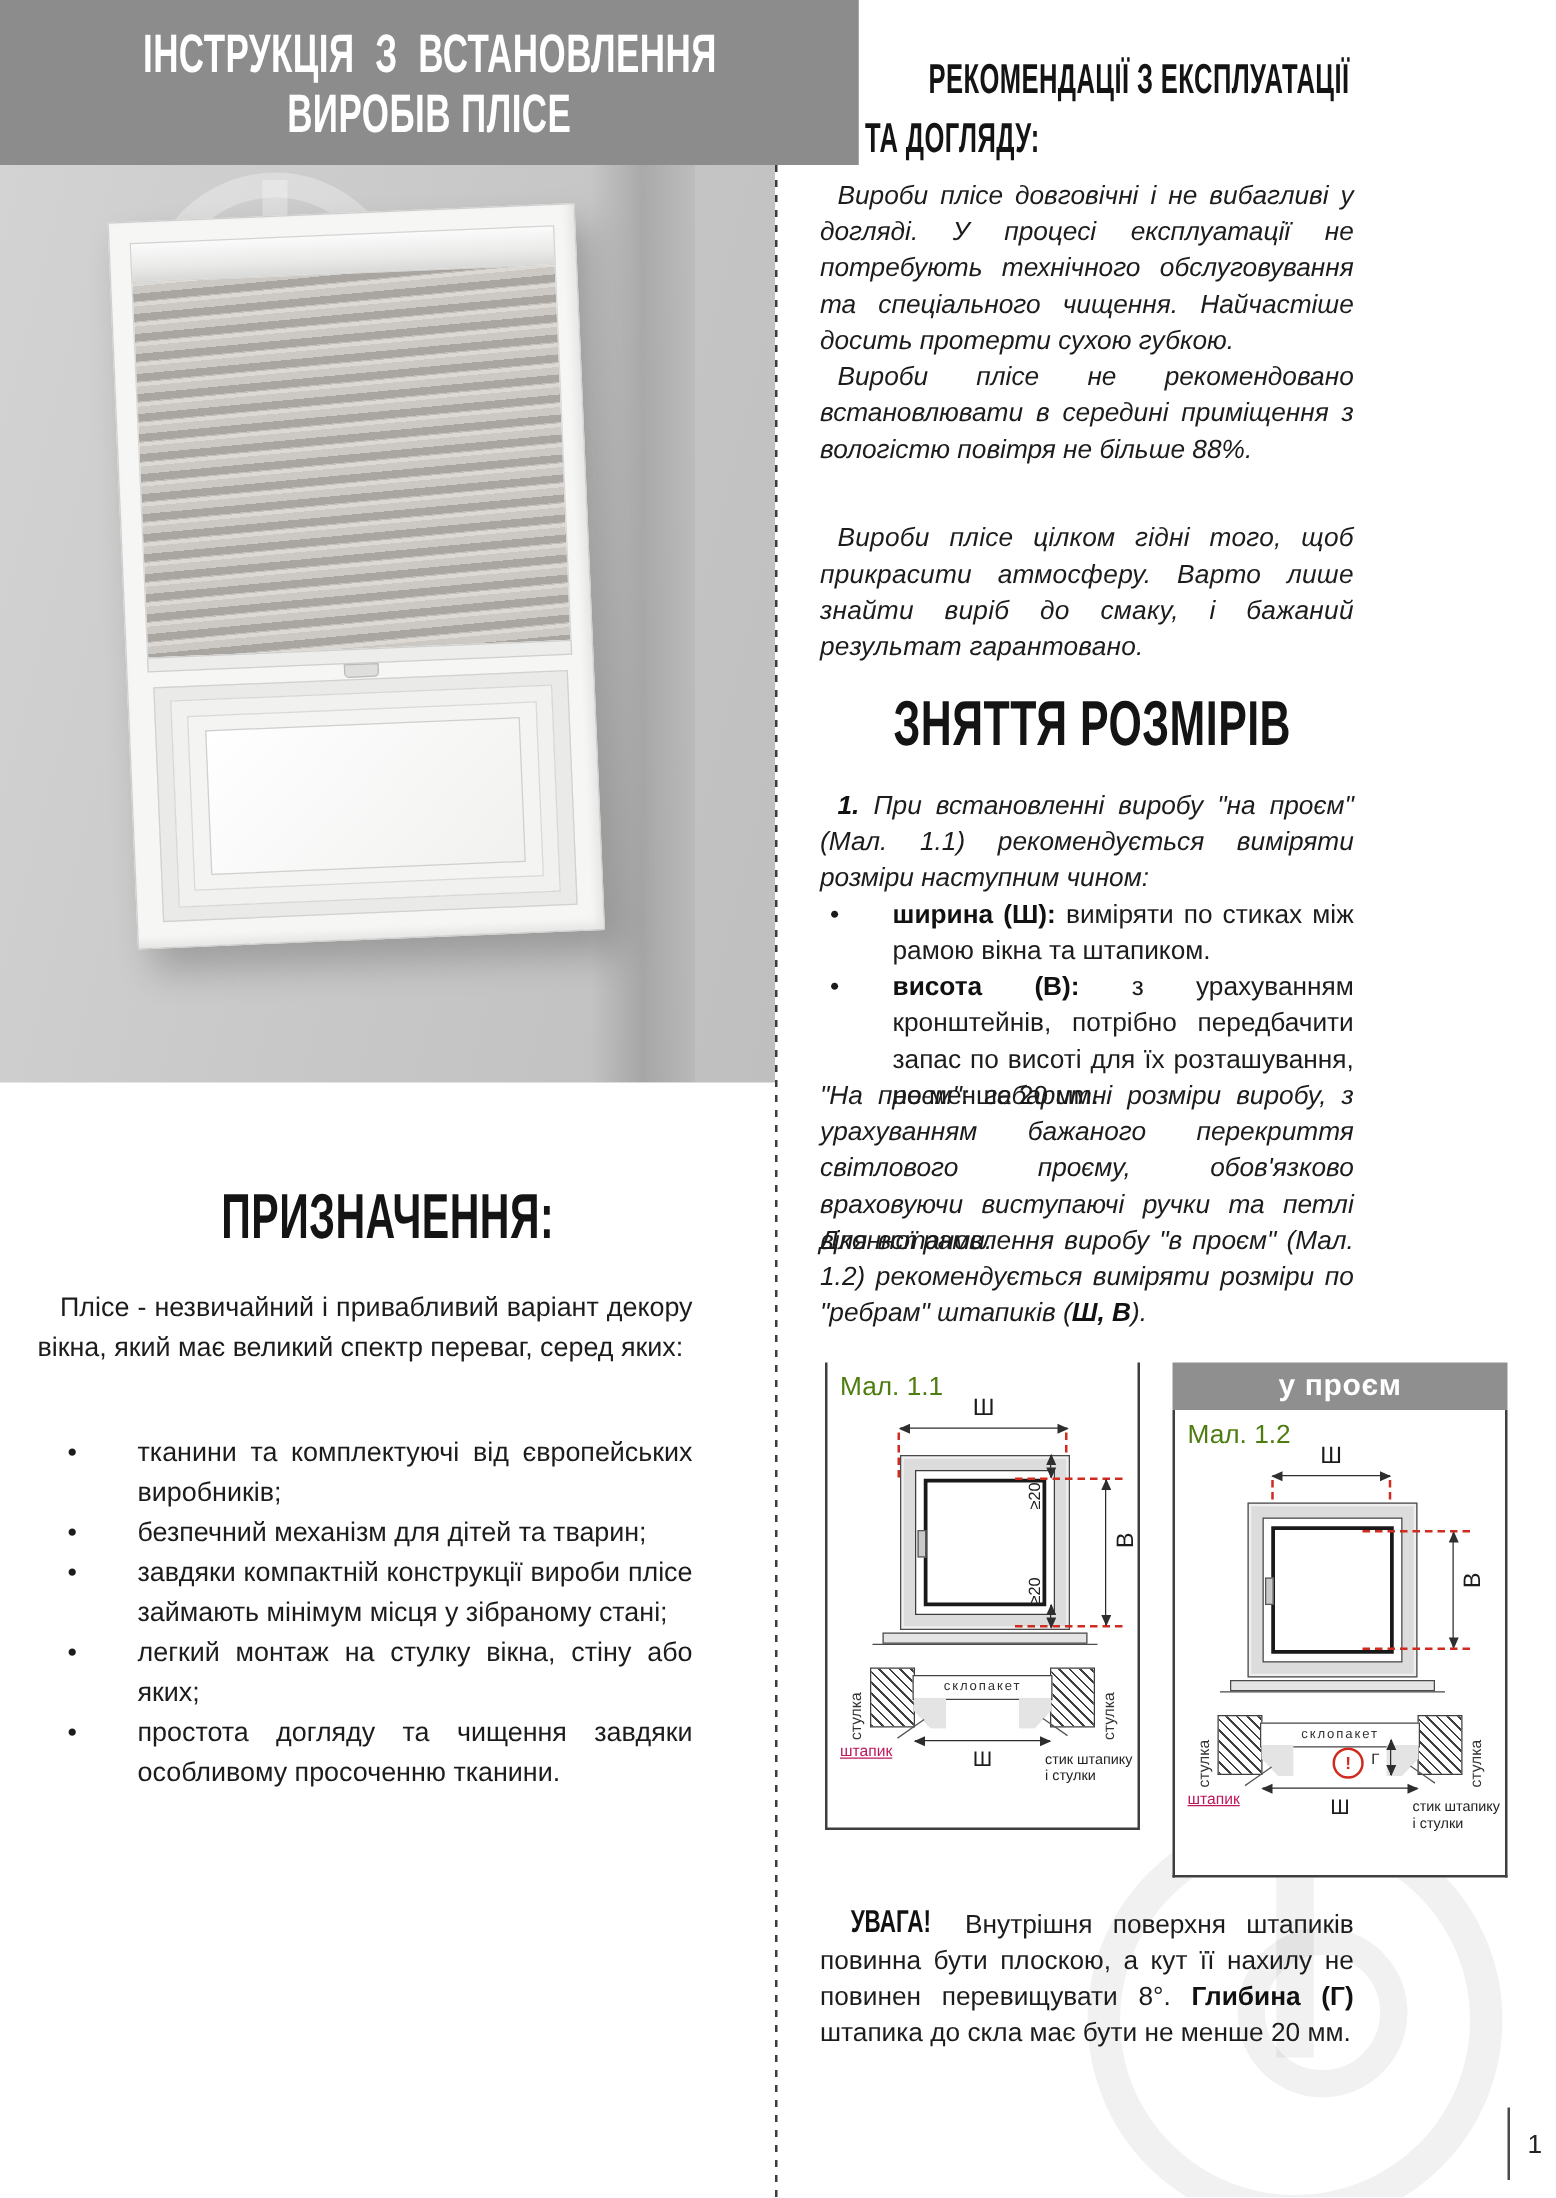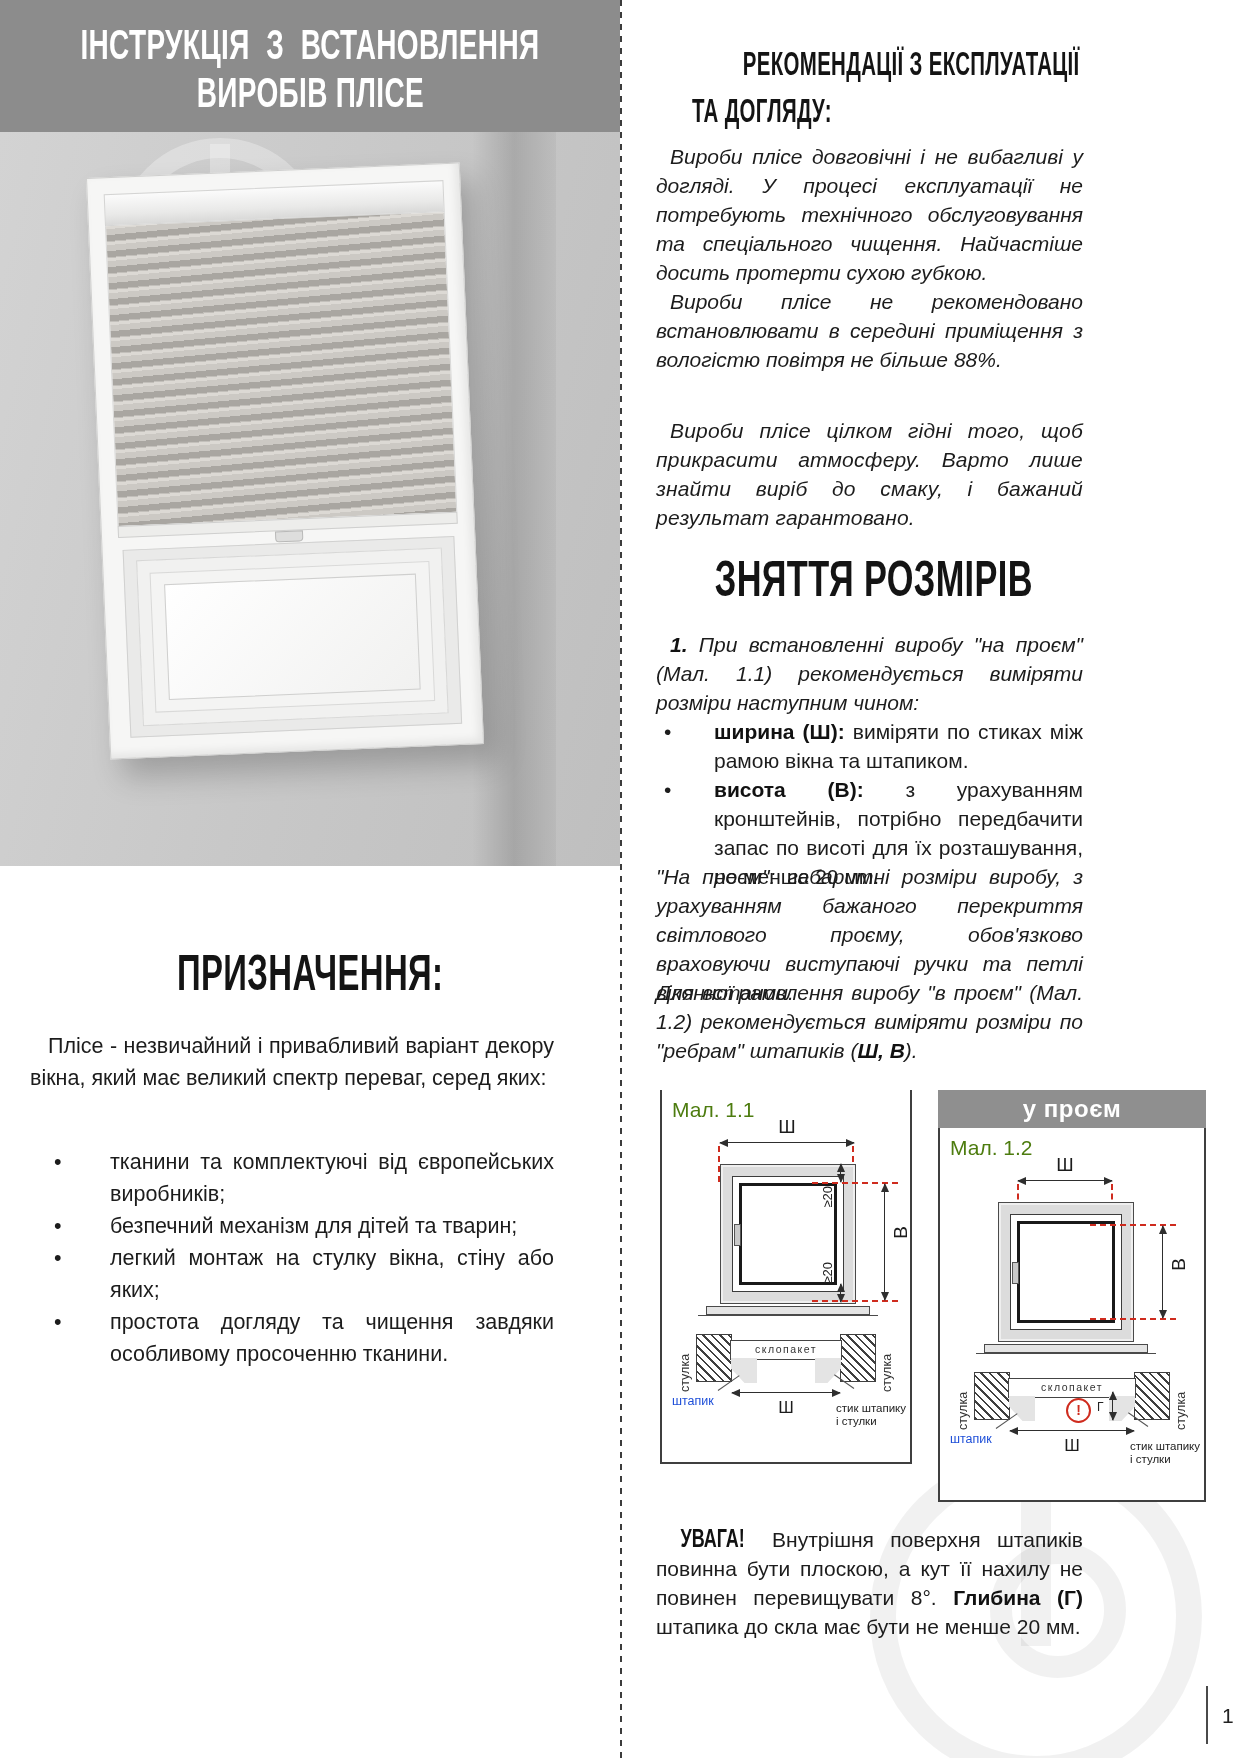--- a/index.html
+++ b/index.html
@@ -10,21 +10,21 @@
   .divider{position:absolute;left:620px;top:0;width:2px;height:1758px;
            background:repeating-linear-gradient(to bottom,#3c3c3c 0 6px,transparent 6px 12px);}
 
   
   .cond{display:inline-block;font-weight:700;white-space:nowrap;letter-spacing:.5px;
         transform:scale(0.70,1.08);transform-origin:center top;color:#141414;}
   .icond{display:inline-block;font-weight:700;transform:scale(0.75,1.06);
          transform-origin:0 80%;margin-right:-14px;color:#111;}
 
   
-  .band{position:absolute;left:0;top:0;width:620px;height:132px;background:#8c8c8c;
+  .band{position:absolute;left:0;top:0;width:687px;height:132px;background:#8c8c8c;
         display:flex;flex-direction:column;align-items:center;justify-content:center;text-align:center;}
   .band .cond{color:#ffffff;font-size:40px;line-height:48px;}
   .band .l1{word-spacing:12px;}
 
   .photo{position:absolute;left:0;top:132px;width:620px;height:734px;overflow:hidden;
          background:linear-gradient(104deg,#d3d3d3 0%,#c8c8c8 50%,#bfbfbf 100%);}
   .photo-shadowband{position:absolute;left:472px;top:0;width:84px;height:100%;
          background:linear-gradient(to right,rgba(0,0,0,0) 0%,rgba(0,0,0,0.14) 50%,rgba(0,0,0,0.04) 100%);}
   .wm-ring{position:absolute;border-radius:50%;}
   .wm-photo{left:116px;top:6px;width:168px;height:168px;border:20px solid rgba(255,255,255,0.30);}
@@ -117,21 +117,21 @@
   .hatch.hl{left:34px;} .hatch.hr{right:34px;}
   .vlab{position:absolute;font-size:12.5px;color:#333;height:62px;top:2px;}
   .vlab.vl{left:16px;} .vlab.vr{right:16px;}
   .glaz{position:absolute;left:68px;right:68px;top:12px;height:18px;border:1.5px solid #444;background:#fff;
       font-size:10.5px;letter-spacing:1.5px;text-align:center;line-height:17px;color:#333;}
   .bead{position:absolute;width:26px;height:25px;top:30px;background:#e4e4e4;}
   .bead.bl{left:69px;clip-path:polygon(0 0,100% 0,100% 100%,52% 100%,0 42%);}
   .bead.br{right:69px;clip-path:polygon(0 0,100% 0,100% 42%,48% 100%,0 100%);}
   .dimsh{left:70px;right:70px;top:64px;}
   .shlab{position:absolute;left:0;right:0;top:70px;text-align:center;font-size:17px;}
-  .beadlab{position:absolute;left:10px;top:66px;font-size:12.5px;color:#1d4ed8;}
+  .beadlab{position:absolute;left:10px;top:66px;font-size:12.5px;color:#be185d;text-decoration:underline;}
   .lead{position:absolute;height:0;border-top:1.5px solid #555;}
   .lead.ll{left:56px;top:62px;width:26px;transform:rotate(-35deg);transform-origin:left center;}
   .lead.lr{right:56px;top:60px;width:24px;transform:rotate(35deg);transform-origin:right center;}
   .jointlab{position:absolute;right:0px;top:74px;width:74px;font-size:11.5px;line-height:13px;color:#222;}
   .gwarn{position:absolute;left:126px;top:32px;width:21px;height:21px;border:2.5px solid #cf2b1e;border-radius:50%;
       color:#cf2b1e;font-weight:700;font-size:14px;text-align:center;line-height:20px;background:#fff;}
   .glab{position:absolute;left:157px;top:34px;font-size:12px;color:#222;}
   .gav{left:172px;top:26px;height:28px;}
 
   
@@ -177,20 +177,21 @@
     </div>
   </div>
 
   <div class="purpose-h">
     <span class="cond">ПРИЗНАЧЕННЯ:</span>
   </div>
   <p class="intro">Плісе - незвичайний і привабливий варіант декору вікна, який має великий спектр переваг, серед яких:</p>
   <ul class="bullets">
     <li>тканини та комплектуючі від європейських виробників;</li>
     <li>безпечний механізм для дітей та тварин;</li>
+    <li>завдяки компактній конструкції вироби плісе займають мінімум місця у зібраному стані;</li>
     <li>легкий монтаж на стулку вікна, стіну або яких;</li>
     <li>простота догляду та чищення завдяки особливому просоченню тканини.</li>
   </ul>
 
   <div class="care-h">
     <span class="cond">РЕКОМЕНДАЦІЇ З ЕКСПЛУАТАЦІЇ</span><br>
     <span class="cond">ТА ДОГЛЯДУ:</span>
   </div>
   <p class="rp p1">Вироби плісе довговічні і не вибагливі у догляді. У процесі експлуатації не потребують технічного обслуговування та спеціального чищення. Найчастіше досить протерти сухою губкою.</p>
   <p class="rp p2">Вироби плісе не рекомендовано встановлювати в середині приміщення з вологістю повітря не більше 88%.</p>

